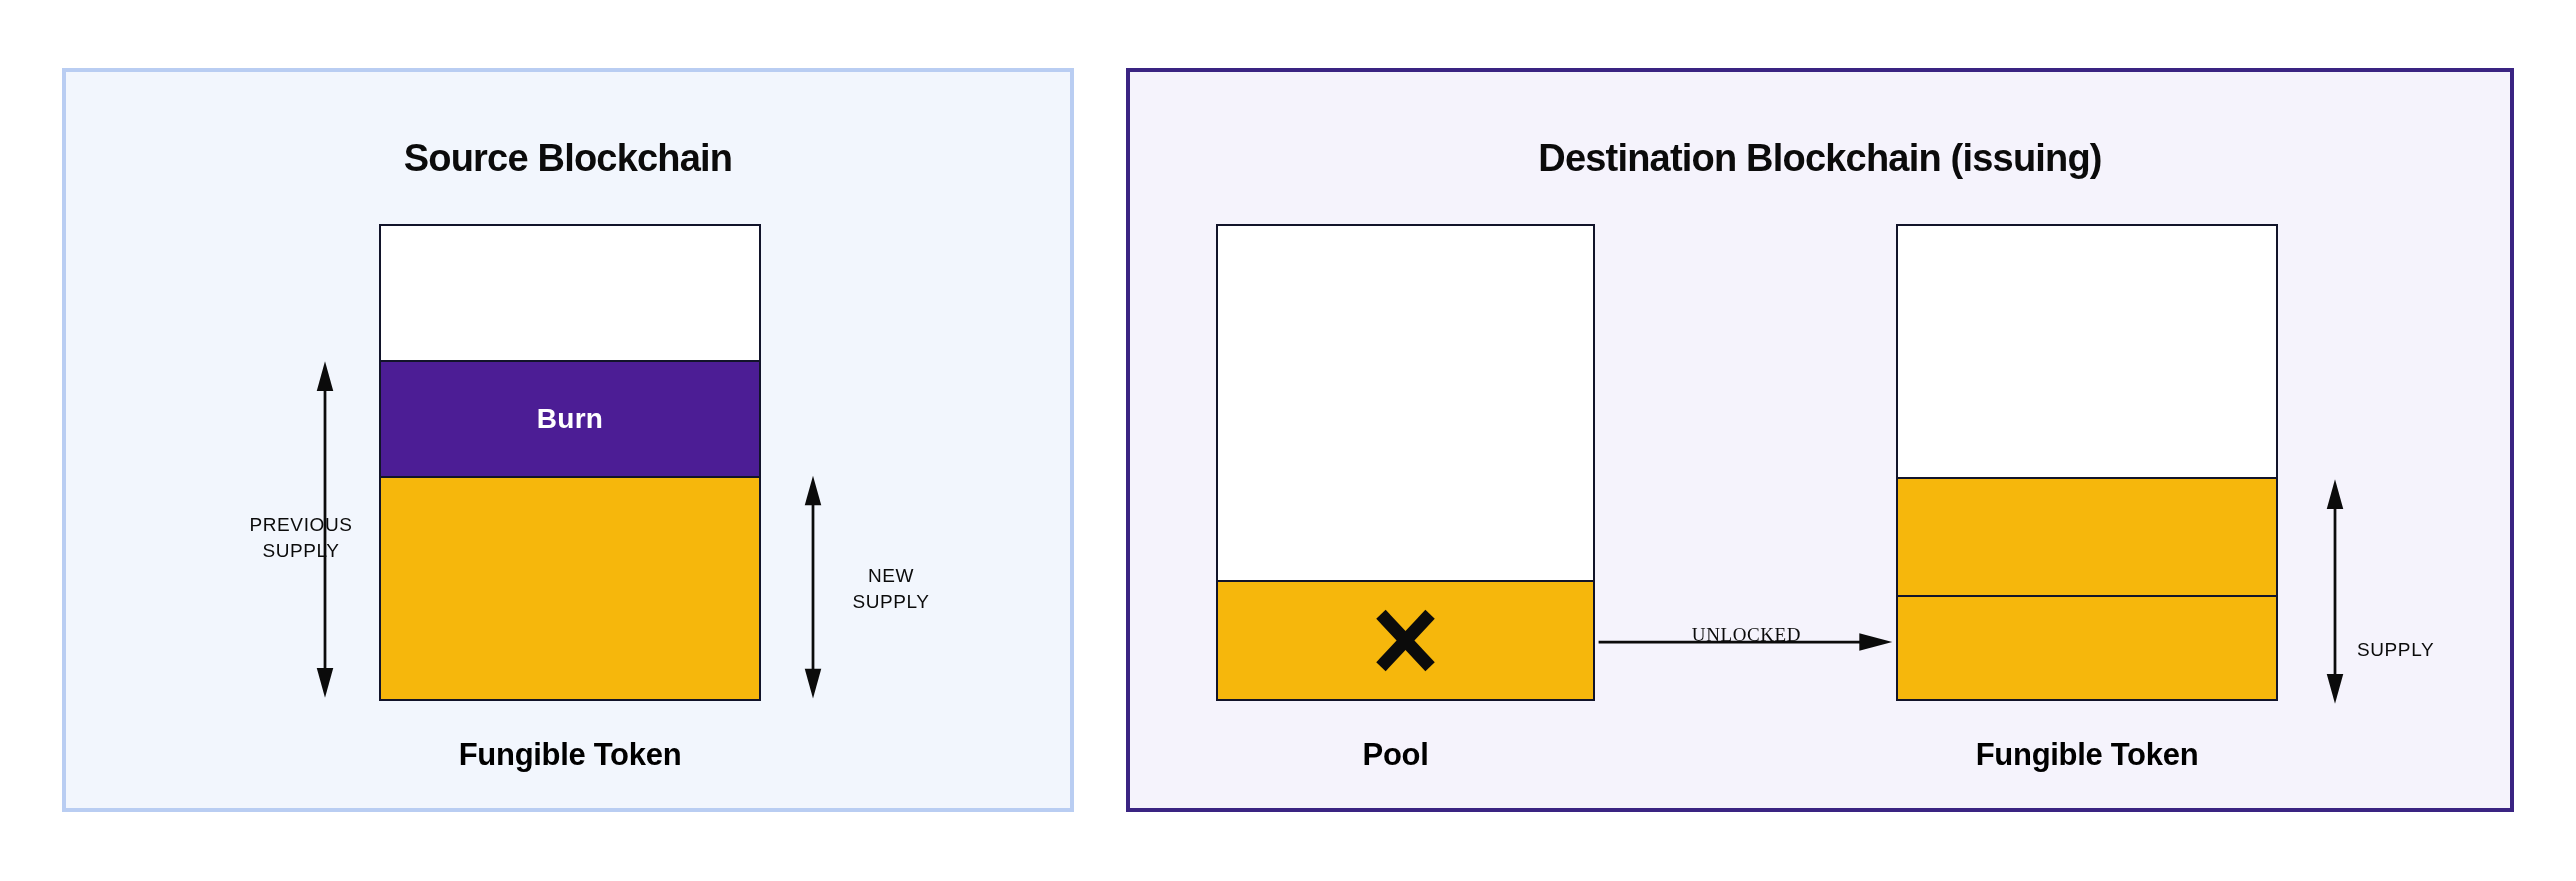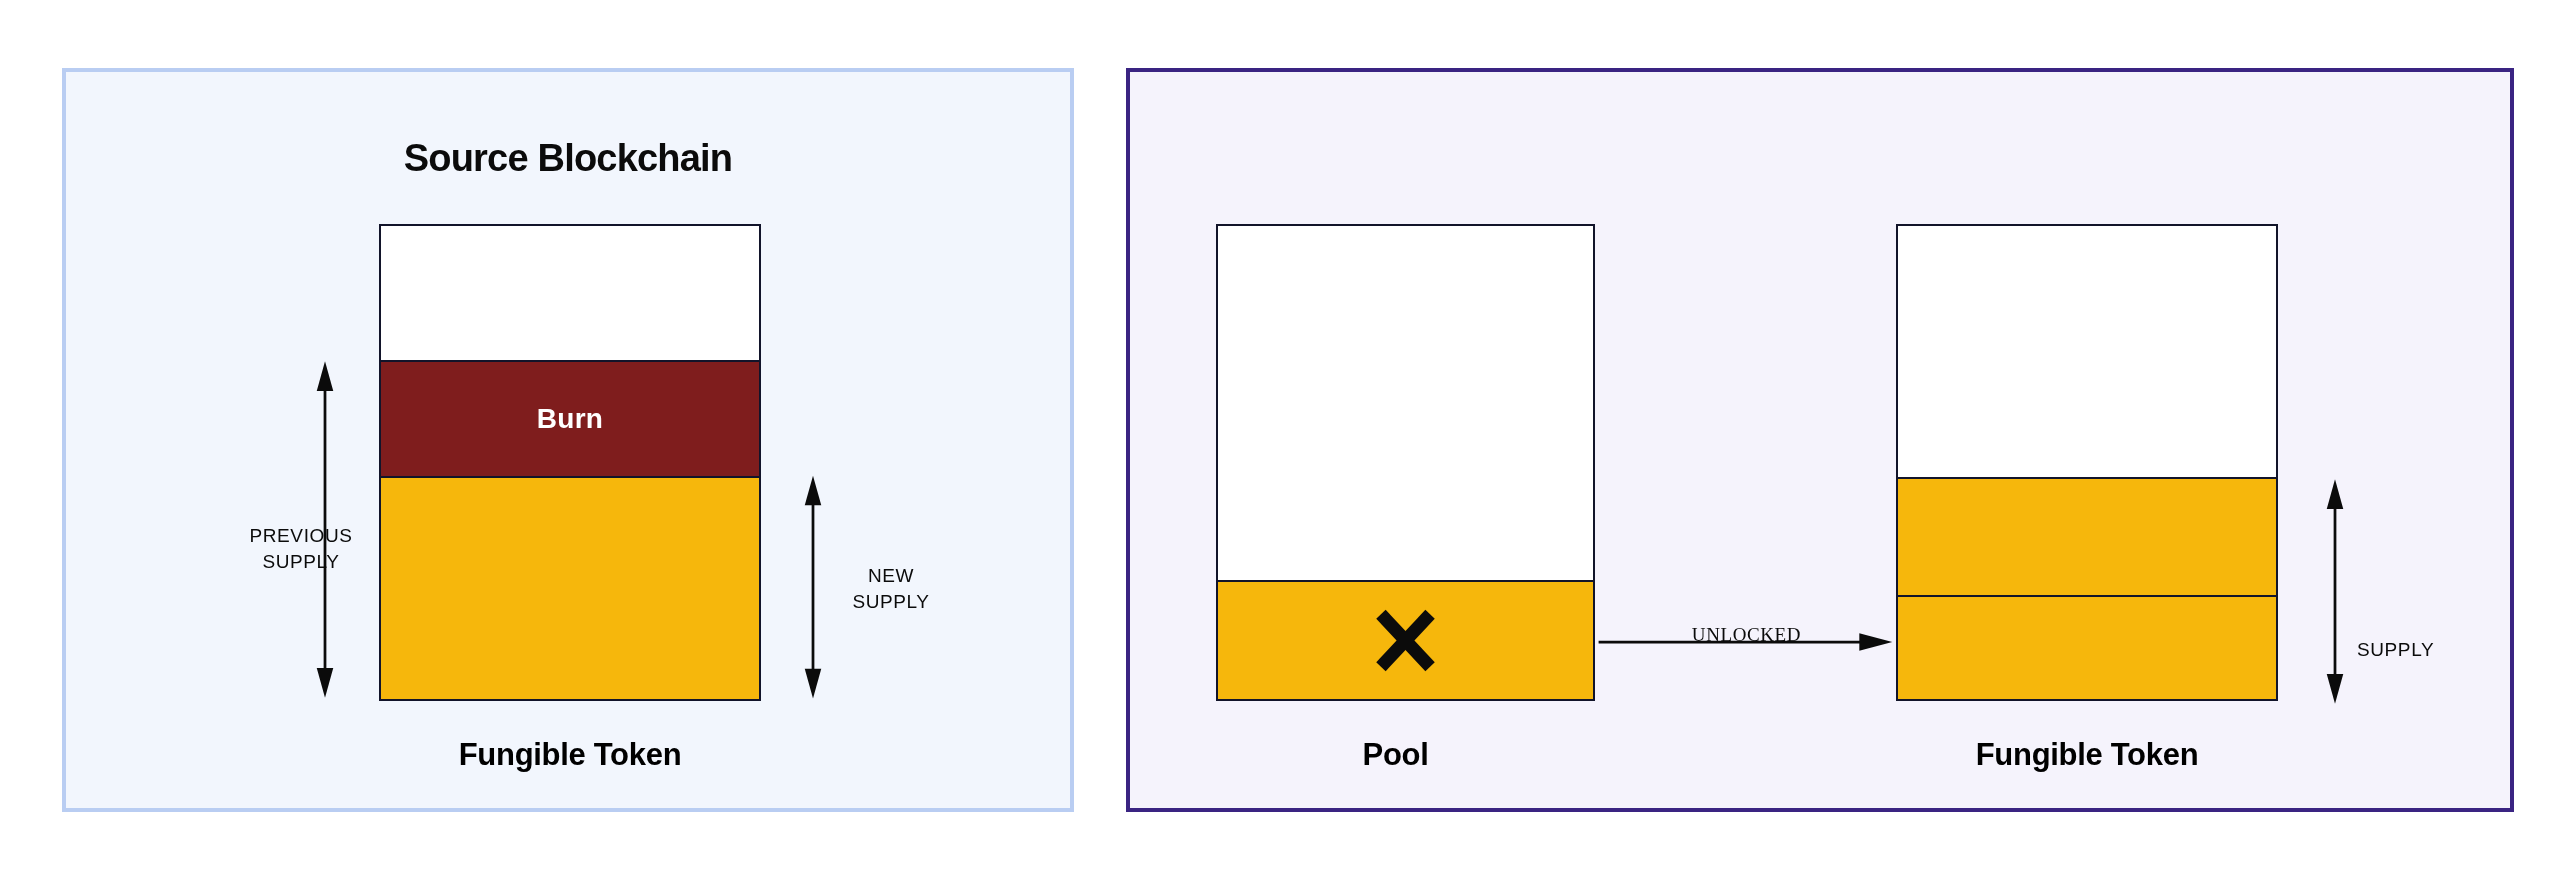--- a/index.html
+++ b/index.html
@@ -37,21 +37,21 @@
     font-size: 31px; font-weight: bold; color: #000000; letter-spacing: -0.3px;
   }
   .caption-left-bar  { left: 257px;  width: 494px; }
   .caption-pool      { left: 20px;   width: 491px; }
   .caption-token     { left: 710px; width: 494px; }
 
   .small-label {
     position: absolute; font-size: 19px; font-weight: 500; color: #0B0B0B;
     letter-spacing: 0.6px; line-height: 26px; text-align: center;
   }
-  .label-prev-supply { left: 135px;  top: 440px; width: 200px; margin-top: 11px; }
+  .label-prev-supply { left: 135px;  top: 440px; width: 200px; }
   .label-new-supply  { left: 725px; top: 491px; width: 200px; }
   .label-unlocked    { left: 505px;  top: 550px; width: 223px; font-family: Liberation Serif, serif; }
   .label-supply      { left: 1227px; top: 565px; width: 167px; text-align: left; }
 
   .arrow { position: absolute; overflow: visible; }
   .arrow-prev     { left: 248px;  top: 286px; }
   .arrow-new      { left: 736px; top: 401px; }
   .arrow-supply   { left: 1194px; top: 405px; }
   .arrow-unlocked { left: 467px;  top: 559px; }
 
@@ -61,21 +61,21 @@
 <body>
 
 <div>
 
   <section class="panel left">
 
     <h2 class="panel-title">Source Blockchain</h2>
 
     <div class="bar bar-left">
       <div class="seg" style="background-color: rgb(255, 255, 255); height: 28.4%;"></div>
-      <div class="seg lined" style="background-color: #7f1d1d; height: 24.4%;">
+      <div class="seg lined" style="background-color: #4c1d95; height: 24.4%;">
         <span class="seg-label">Burn</span>
       </div>
       <div class="seg lined" style="background-color: rgb(246, 183, 12); height: 47.2%;"></div>
     </div>
 
     <svg class="arrow arrow-prev" width="22" height="343" viewBox="0 0 40 616">
       <line x1="20" y1="40" x2="20" y2="576" stroke="#0B0B0B" stroke-width="5"></line>
       <polygon points="20,2 5,56 35,56" fill="#0B0B0B"></polygon>
       <polygon points="20,614 5,560 35,560" fill="#0B0B0B"></polygon>
     </svg>
@@ -92,20 +92,21 @@
     <div class="small-label label-new-supply">
       <div>NEW</div>
       <div>SUPPLY</div>
     </div>
 
     <div class="bar-caption caption-left-bar">Fungible Token</div>
   </section>
 
   <section class="panel right">
 
+    <h2 class="panel-title">Destination Blockchain (issuing)</h2>
 
     <div class="bar bar-pool">
       <div class="seg" style="background-color: rgb(255, 255, 255); height: 74.8%;"></div>
       <div class="seg lined" style="background-color: rgb(246, 183, 12); height: 25.2%;">
         <svg class="x-icon" width="67" height="67" viewBox="0 0 120 120">
           <line x1="16" y1="13" x2="104" y2="107" stroke="#0B0B0B" stroke-width="23"></line>
           <line x1="104" y1="13" x2="16" y2="107" stroke="#0B0B0B" stroke-width="23"></line>
         </svg>
       </div>
     </div>

